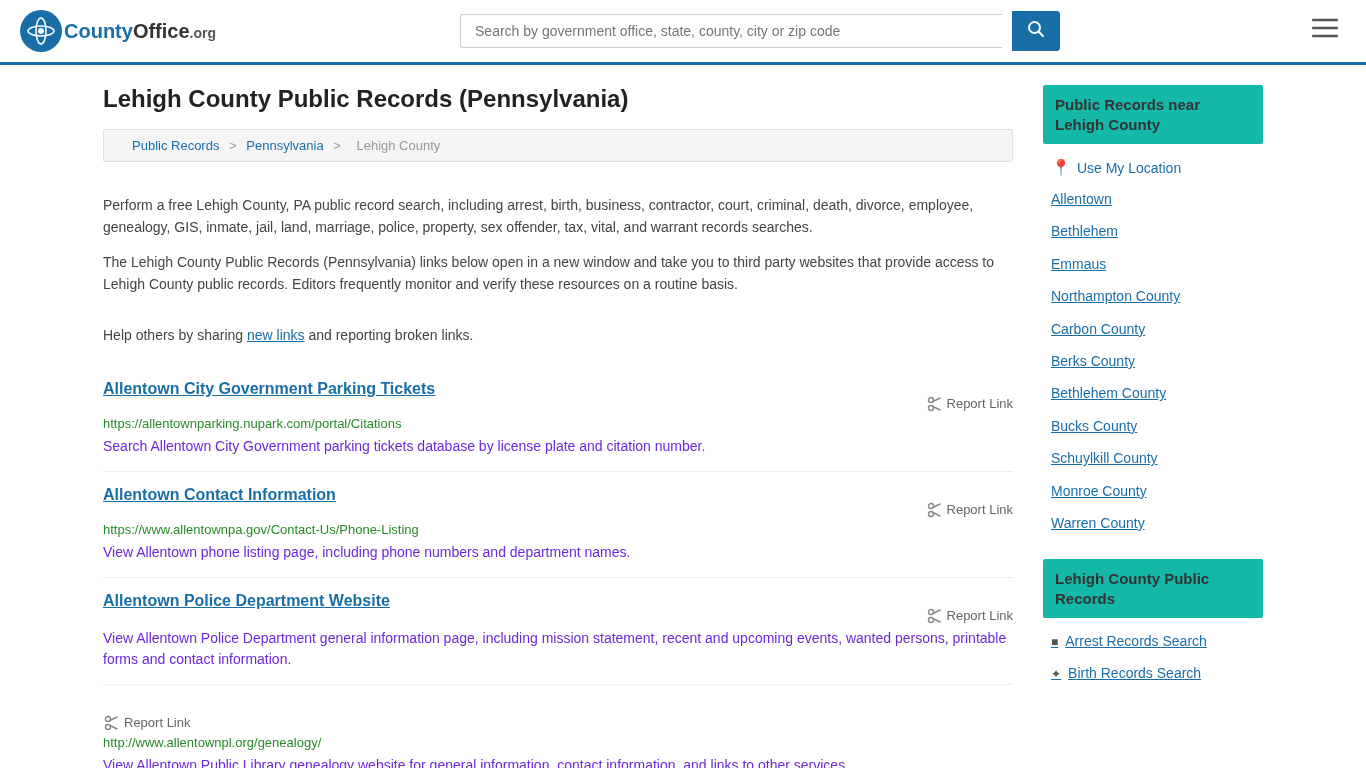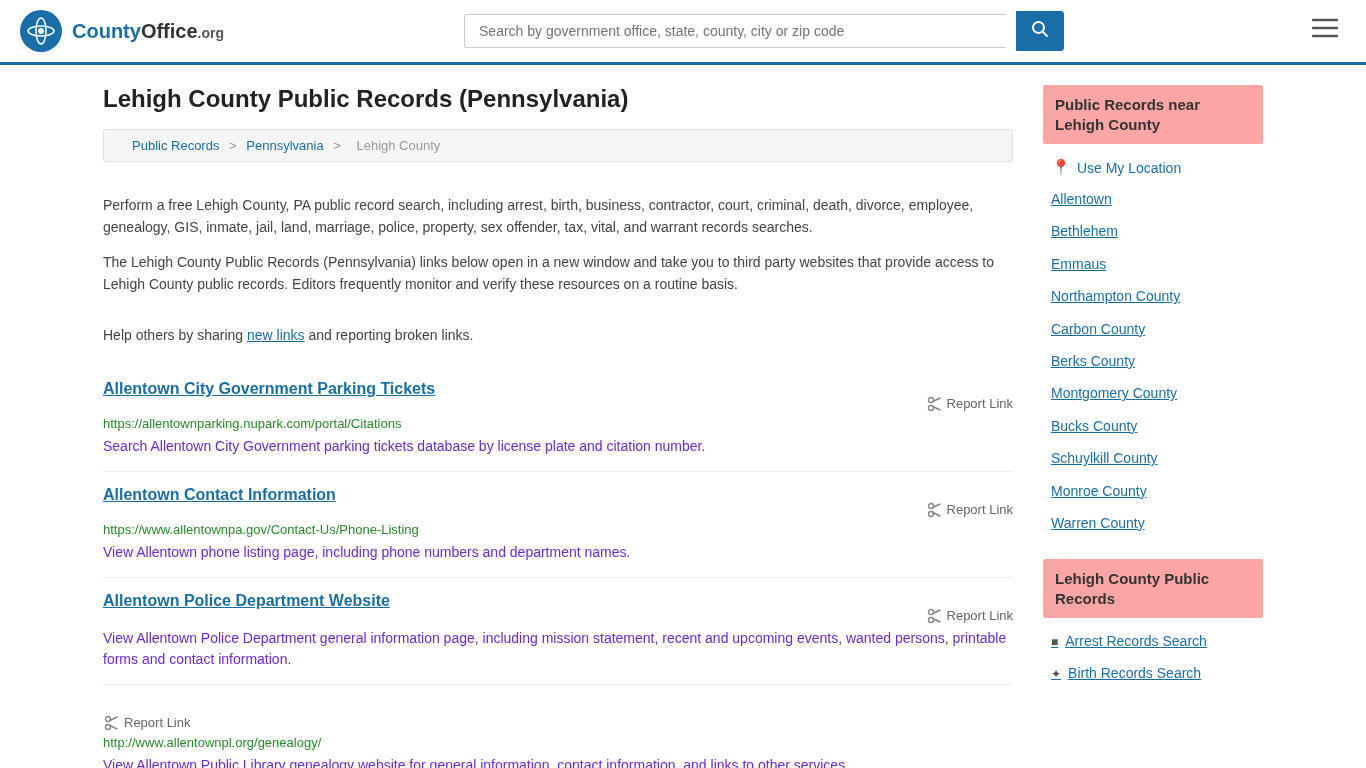--- a/index.html
+++ b/index.html
@@ -10,21 +10,21 @@
       background: #fff;
       border-bottom: 3px solid #1a6ea8;
       padding: 10px 20px;
       display: flex;
       align-items: center;
       justify-content: space-between;
     }
     #logo-area {
       display: flex;
       align-items: center;
-      gap: 10px;
+      gap: 2px;
     }
     #logo-circle {
       width: 42px;
       height: 42px;
       background: #1a6ea8;
       border-radius: 50%;
       display: flex;
       align-items: center;
       justify-content: center;
       color: #fff;
@@ -160,21 +160,21 @@
 
     
     #right-sidebar {
       width: 220px;
       flex-shrink: 0;
     }
     .sidebar-section {
       margin-bottom: 20px;
     }
     .sidebar-section-title {
-      background: #fca5a5;
+      background: #14b8a6;
       font-weight: bold;
       font-size: 15px;
       padding: 10px 12px;
       margin-bottom: 8px;
       border-radius: 2px;
       line-height: 1.3;
     }
     .sidebar-use-location {
       display: flex;
       align-items: center;
@@ -338,21 +338,21 @@
         <span class="location-icon">📍</span>
         <span>Use My Location</span>
       </a>
       <div id="nearby-links">
           <a class="sidebar-link">Allentown</a>
           <a class="sidebar-link">Bethlehem</a>
           <a class="sidebar-link">Emmaus</a>
           <a class="sidebar-link">Northampton County</a>
           <a class="sidebar-link">Carbon County</a>
           <a class="sidebar-link">Berks County</a>
-          <a class="sidebar-link">Montgomery County</a>
+          <a class="sidebar-link">Bethlehem County</a>
           <a class="sidebar-link">Bucks County</a>
           <a class="sidebar-link">Schuylkill County</a>
           <a class="sidebar-link">Monroe County</a>
           <a class="sidebar-link">Warren County</a>
         </div>
     </div>
 
     <div class="sidebar-section">
       <div class="sidebar-section-title">Lehigh County Public Records</div>
       <div id="record-links">

